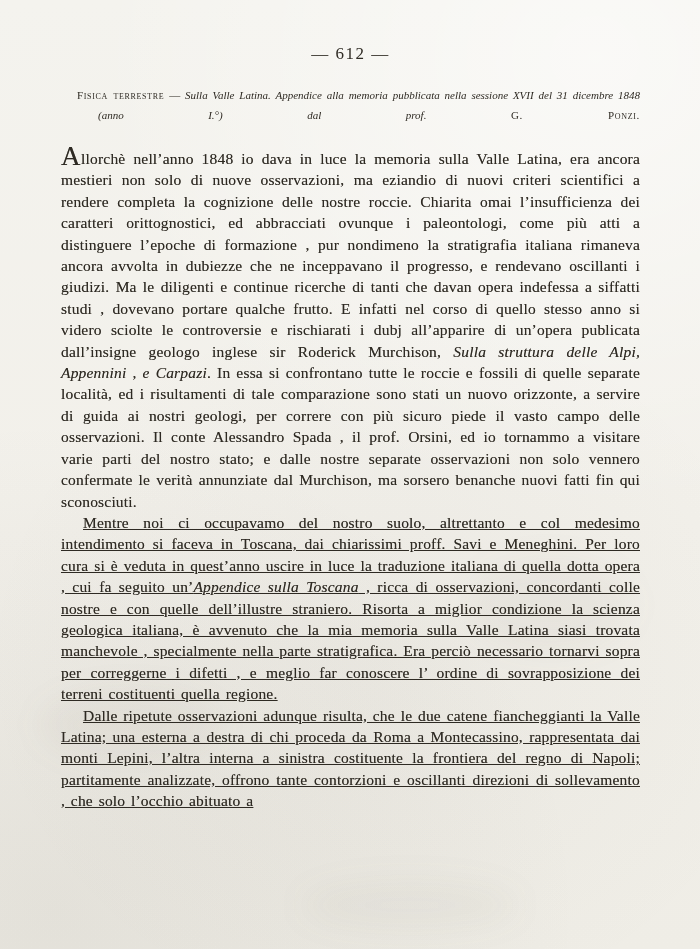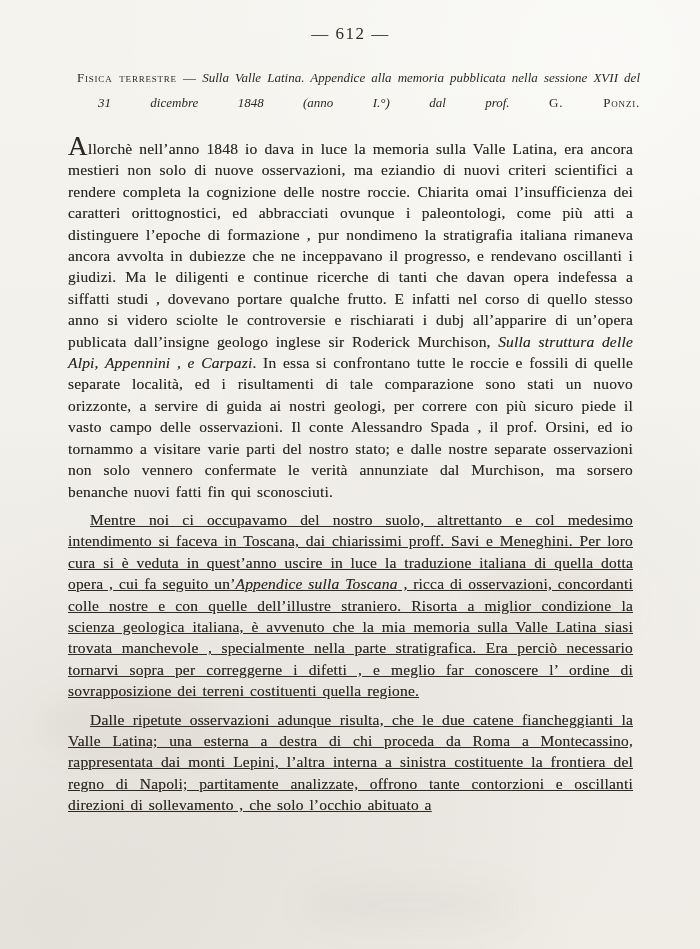--- a/index.html
+++ b/index.html
@@ -19,43 +19,43 @@
     text-rendering: optimizeLegibility;
   }
   .stain {
     position: absolute; border-radius: 50%;
     background: rgba(110,100,80,0.05); filter: blur(16px);
   }
   .stain.s1 { left: 40px;  top: 690px; width: 180px; height: 70px; }
   .stain.s2 { left: 470px; top: 560px; width: 160px; height: 90px; }
   .stain.s3 { left: 300px; top: 880px; width: 220px; height: 50px; background: rgba(110,100,80,0.04); }
   .content {
-    position: absolute; left: 61px; top: 24px; width: 579px;
+    position: absolute; left: 61px; top: 44px; width: 579px;
   }
   .page-number {
     text-align: center;
     font-size: 17px;
     letter-spacing: 1.5px;
     margin: 0 0 21px 0;
     color: #2f2b24;
   }
   .rubric {
     margin: 0 0 23px 0;
-    font-size: 13px;
-    line-height: 25px;
+    font-size: 11px;
+    line-height: 20px;
     text-align: justify;
     text-align-last: justify;
     padding-left: 37px;
     text-indent: -21px;
     word-spacing: 0.12em;
   }
   .sc { font-variant: small-caps; letter-spacing: 0.06em; }
   .it { font-style: italic; }
   .par {
-    margin: 7px;
+    margin: 0;
     font-size: 15.5px;
     line-height: 21.4px;
     text-align: justify;
     word-spacing: 0.11em;
     letter-spacing: 0.012em;
     text-shadow: 0 0 0.4px rgba(46,42,35,0.55);
   }
   .par.indent { text-indent: 22px; text-decoration: underline; }
   .dropcap {
     font-size: 27px;

